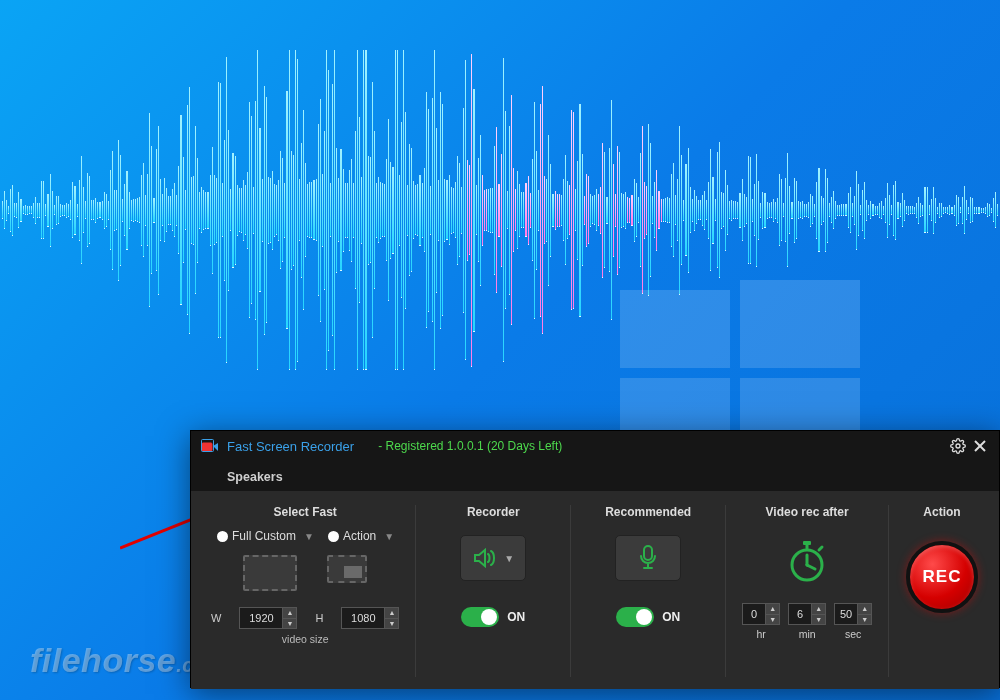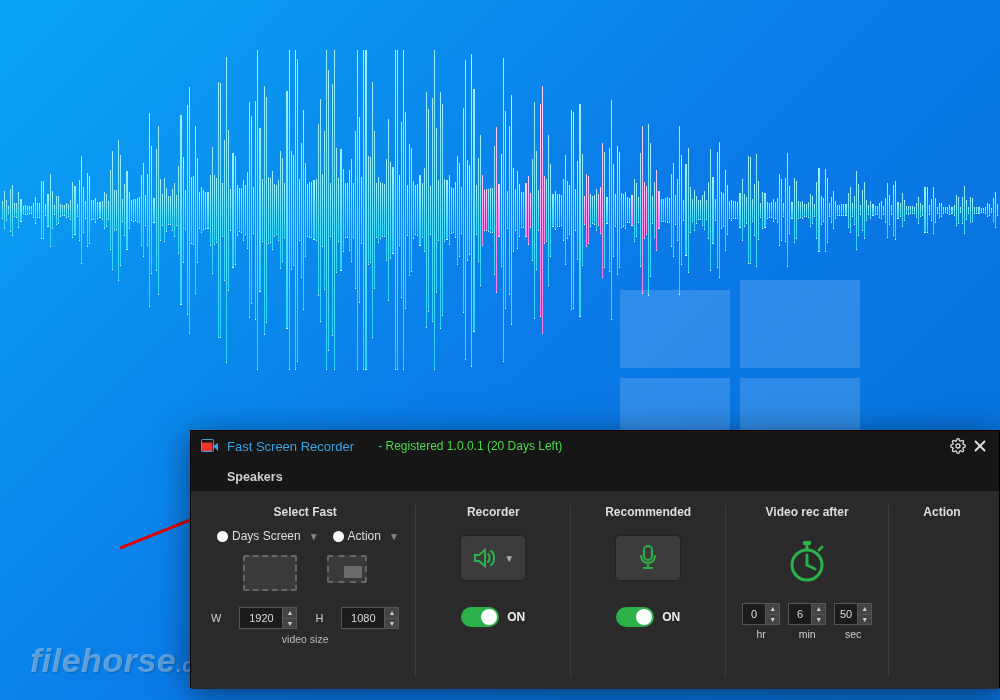--- a/index.html
+++ b/index.html
@@ -628,21 +628,21 @@
     <div class="tab">Speakers</div>
   </div>
 
   <div class="panel">
 
     <div class="section sel-area">
       <h4>Select Fast</h4>
       <div class="radios">
         <label class="radio checked">
           <span class="dot"></span>
-            <span>Days Screen</span>
+            <span>Full Custom</span>
             <span class="caret">▼</span>
         </label>
         <label class="radio checked">
           <span class="dot"></span>
             <span>Action</span>
             <span class="caret">▼</span>
         </label>
       </div>
       <div class="previews">
         <div class="preview"></div>
@@ -751,16 +751,19 @@
             </div>
           <span class="u">sec</span>
         </div>
       </div>
     </div>
 
     <div class="divider"></div>
 
     <div class="section action-col">
       <h4>Action</h4>
+      <div class="rec-btn">
+        <span>REC</span>
+      </div>
     </div>
 
   </div>
 </div>
 
 </body></html>

